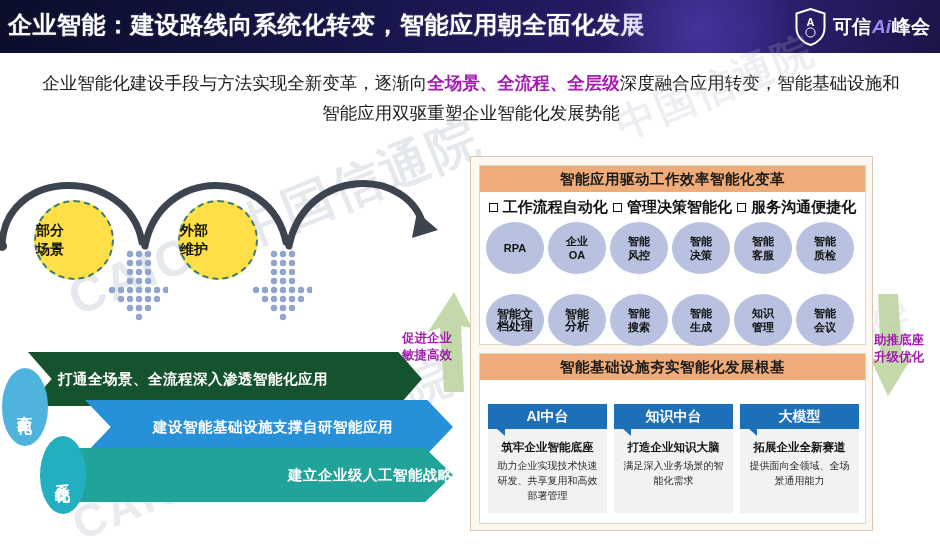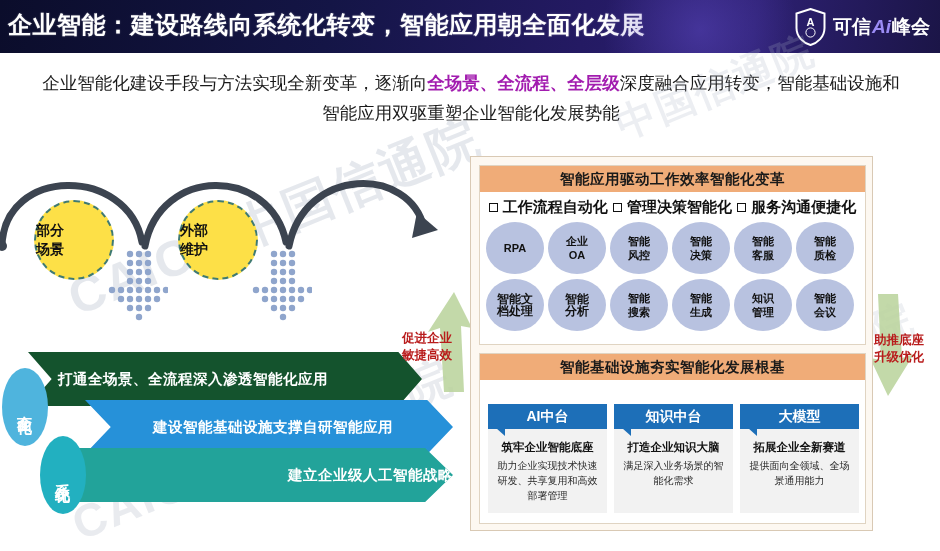--- a/index.html
+++ b/index.html
@@ -88,21 +88,21 @@
     justify-content: center; color: #fff; font-weight: 700; font-size: 15px;
     writing-mode: vertical-rl; letter-spacing: 2px; line-height: 1;
   }
   .vc-quan { left: 2px;  top: 368px; width: 46px; height: 78px; background: #4fb4dd; }
   .vc-xi   { left: 40px; top: 436px; width: 46px; height: 78px; background: #22b0c0; }
 
   
   .garrow { position: absolute; }
 
   .side-note {
-    position: absolute; font-size: 12.5px; font-weight: 600; color: #b91c1c;
+    position: absolute; font-size: 12.5px; font-weight: 600; color: #a21caf;
     line-height: 17px; text-align: center; white-space: nowrap;
   }
   .note-left  { left: 402px; top: 330px; }
   .note-right { left: 874px; top: 332px; }
 
   
   .right-panel {
     position: absolute; left: 470px; top: 156px; width: 403px; height: 375px;
     background: #fdf8f1; border: 1px solid #d9c9b4;
   }
@@ -121,21 +121,21 @@
   .chk-row {
     position: absolute; left: 0; top: 30px; width: 100%; height: 22px;
     display: flex; align-items: center; justify-content: space-around;
     padding: 0 6px;
   }
   .chk { display: flex; align-items: center; gap: 5px; font-size: 15px; font-weight: 700; color: #111; white-space: nowrap; }
   .chk-box { width: 9px; height: 9px; border: 1.6px solid #111; flex: 0 0 auto; }
 
   .bubbles {
     position: absolute; left: 6px; top: 56px; width: 375px;
-    display: flex; flex-wrap: wrap; gap: 5px 4px; justify-content: flex-start;
+    display: flex; flex-wrap: wrap; gap: 20px 4px; justify-content: flex-start;
   }
   .bub {
     width: 58px; height: 52px; border-radius: 50%;
     background: #b8c2e0; color: #111; font-size: 11px; font-weight: 700;
     display: flex; align-items: center; justify-content: center; text-align: center;
     line-height: 14px;
   }
   .bub.small { font-size: 12px; line-height: 12px; }
 
   .cards { position: absolute; left: 8px; top: 38px; width: 371px; display: flex; gap: 7px; }

